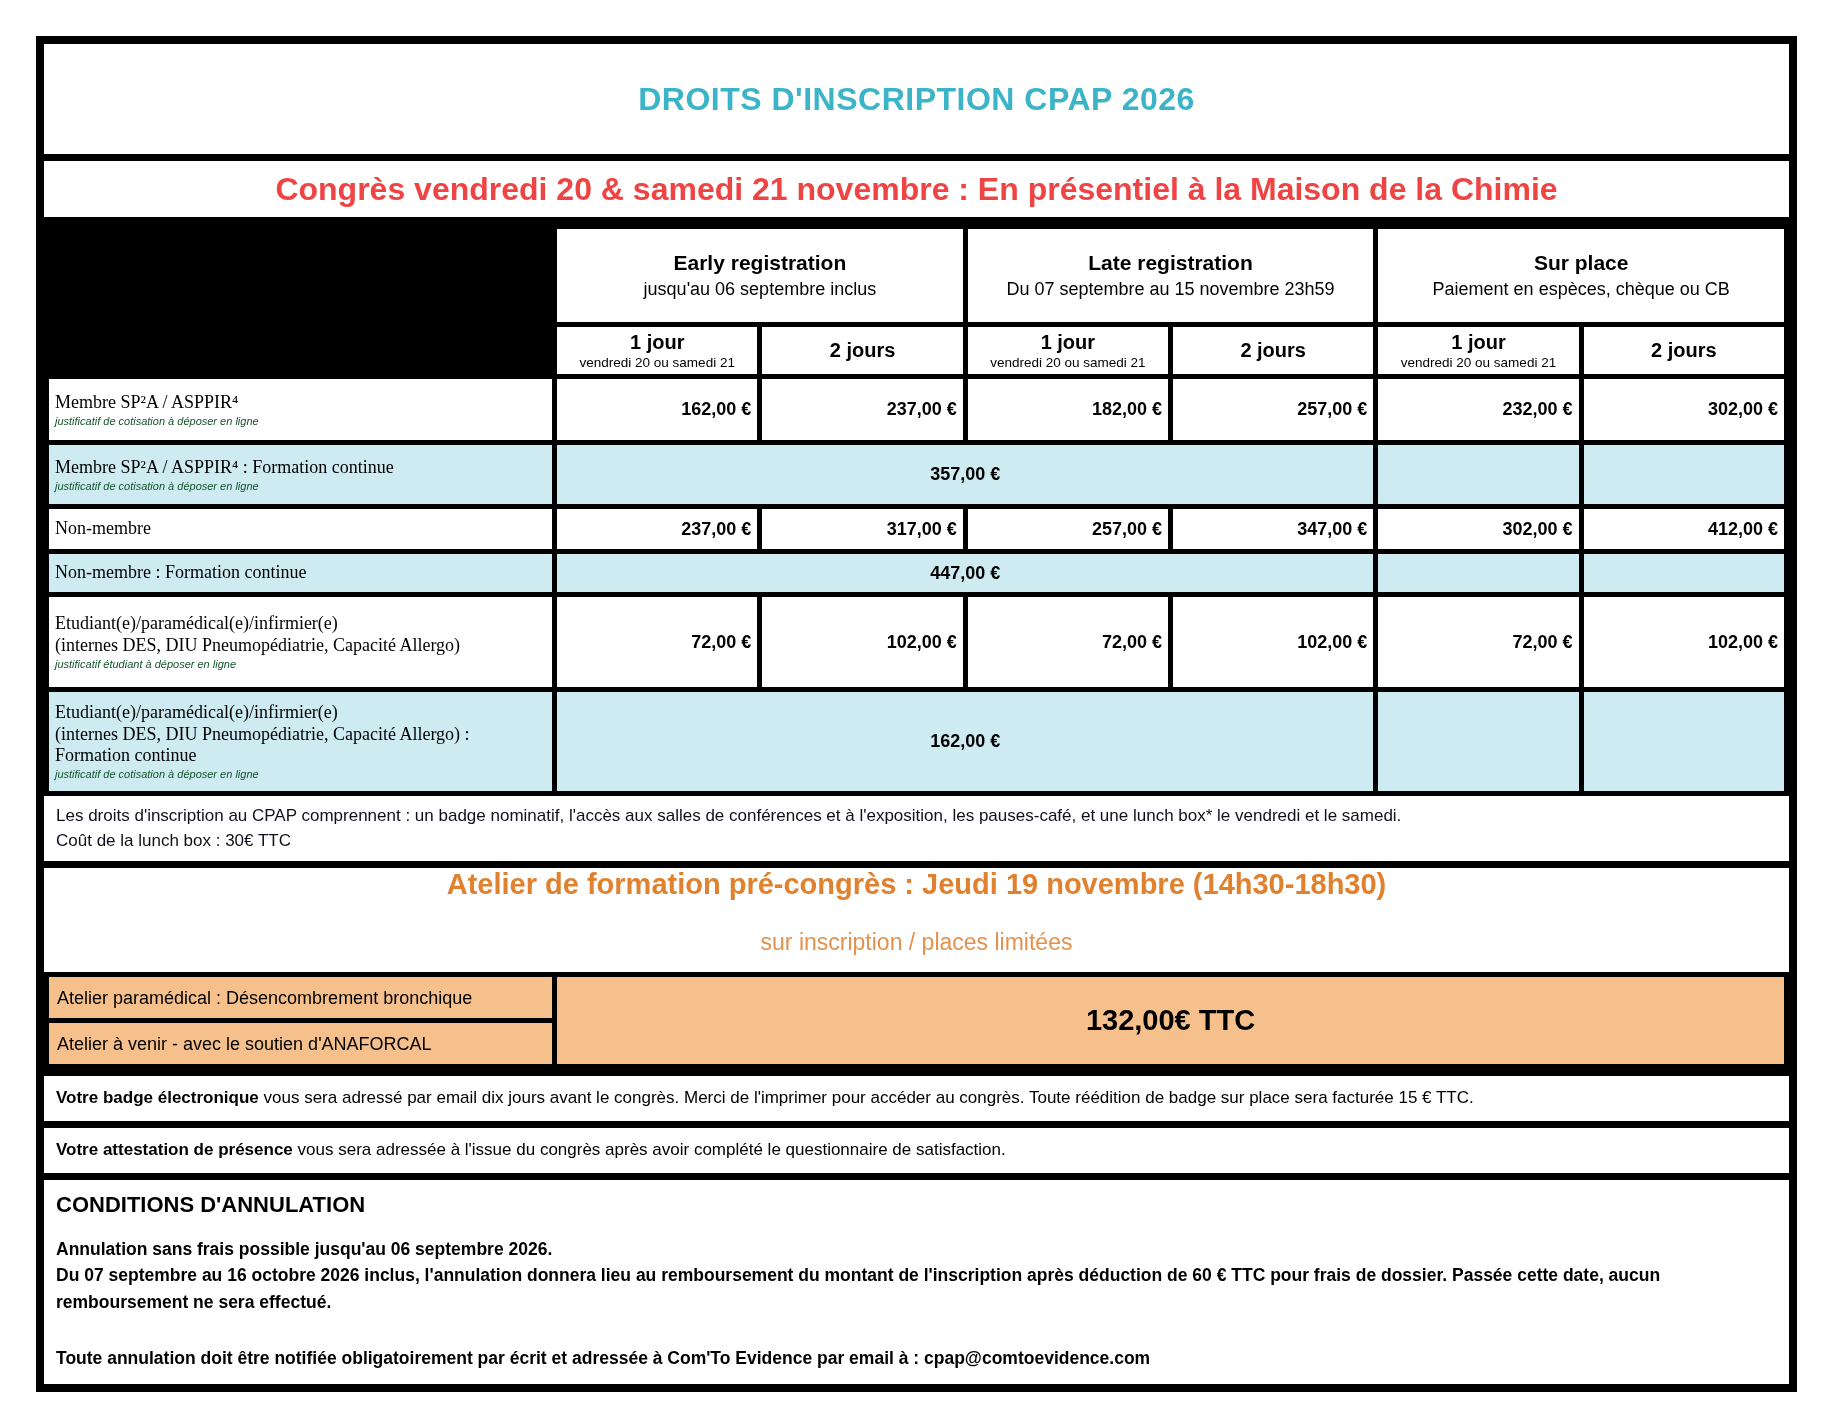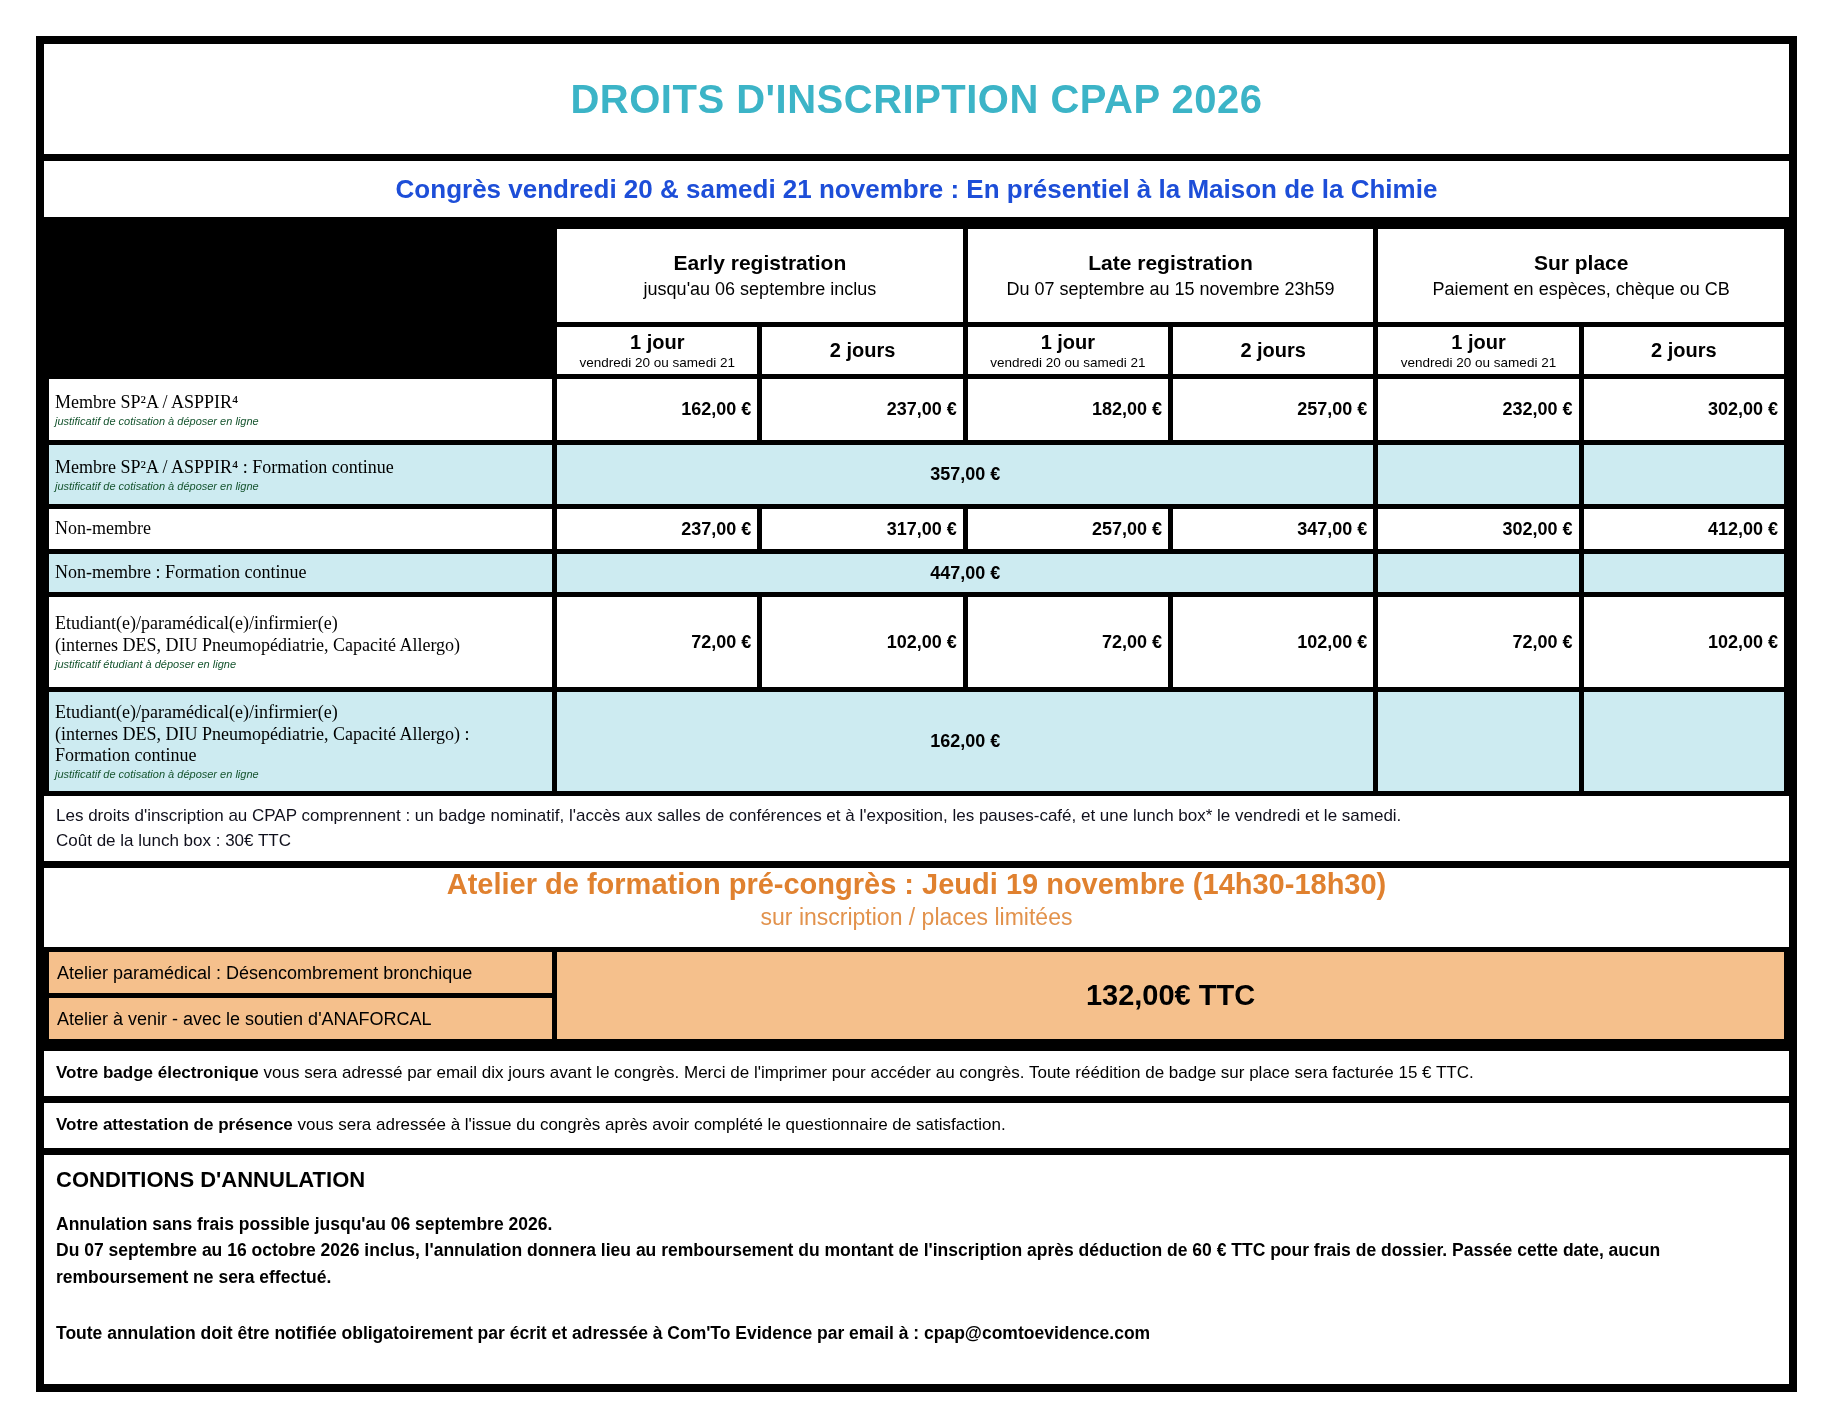--- a/index.html
+++ b/index.html
@@ -14,24 +14,24 @@
     position:absolute; left:36px; top:36px;
     width:1761px; height:1356px;
     border:8px solid #000;
     background:#fff;
     display:flex; flex-direction:column;
   }
   .sep { height:7px; background:#000; flex:0 0 auto; }
 
   
   .title-box { height:110px; display:flex; align-items:center; justify-content:center; }
-  .main-title { color:#3CB4C7; font-size:40px; font-weight:bold; letter-spacing:0.5px; }
+  .main-title { color:#3CB4C7; font-size:32px; font-weight:bold; letter-spacing:0.5px; }
 
   .subtitle-box { height:56px; display:flex; align-items:center; justify-content:center; }
-  .subtitle { color:#1d4ed8; font-size:26px; font-weight:bold; }
+  .subtitle { color:#ef4444; font-size:32px; font-weight:bold; }
 
   
   table.pricing { width:100%; border-collapse:collapse; table-layout:fixed; }
   table.pricing th, table.pricing td { border:5px solid #000; padding:2px 6px; vertical-align:middle; }
   col.c-label { width:29.2%; }
   col.c-price { width:11.8%; }
 
   th.black-block { background:#000; border-color:#000; }
   th.group-head { height:98px; background:#fff; }
   .gh-title { font-size:21px; font-weight:bold; }
@@ -47,21 +47,21 @@
   tr.blue td { background:#CDEBF1; }
   td.span-price { text-align:center; font-weight:bold; font-size:18px; background:#CDEBF1; }
   td.black { background:#000; border-color:#000; }
   td.black-div { border-left:6px solid #fff; }
 
   .lunch-note { padding:8px 12px; font-size:17px; line-height:1.45; color:#10101c; }
 
   
   .workshop-head { padding:0 10px 16px 10px; text-align:center; }
   .workshop-title { color:#E0812F; font-size:29px; font-weight:bold; }
-  .workshop-sub { color:#E2924C; font-size:23px; margin-top:3px; }
+  .workshop-sub { color:#E2924C; font-size:23px; margin-top:28px; }
 
   table.workshop { width:100%; border-collapse:collapse; table-layout:fixed; }
   table.workshop td { border:5px solid #000; padding:2px 8px; vertical-align:middle; }
   td.ws-label { width:29.2%; background:#F5C08C; font-size:18px; line-height:1.25; height:46px; }
   td.ws-price { background:#F5C08C; text-align:center; font-size:29px; font-weight:bold; }
 
   .note-box { padding:11px 12px; font-size:17px; line-height:1.35; }
   .bold { font-weight:bold; }
 
   .conditions { padding:12px 12px 10px 12px; flex:1 1 auto; }

